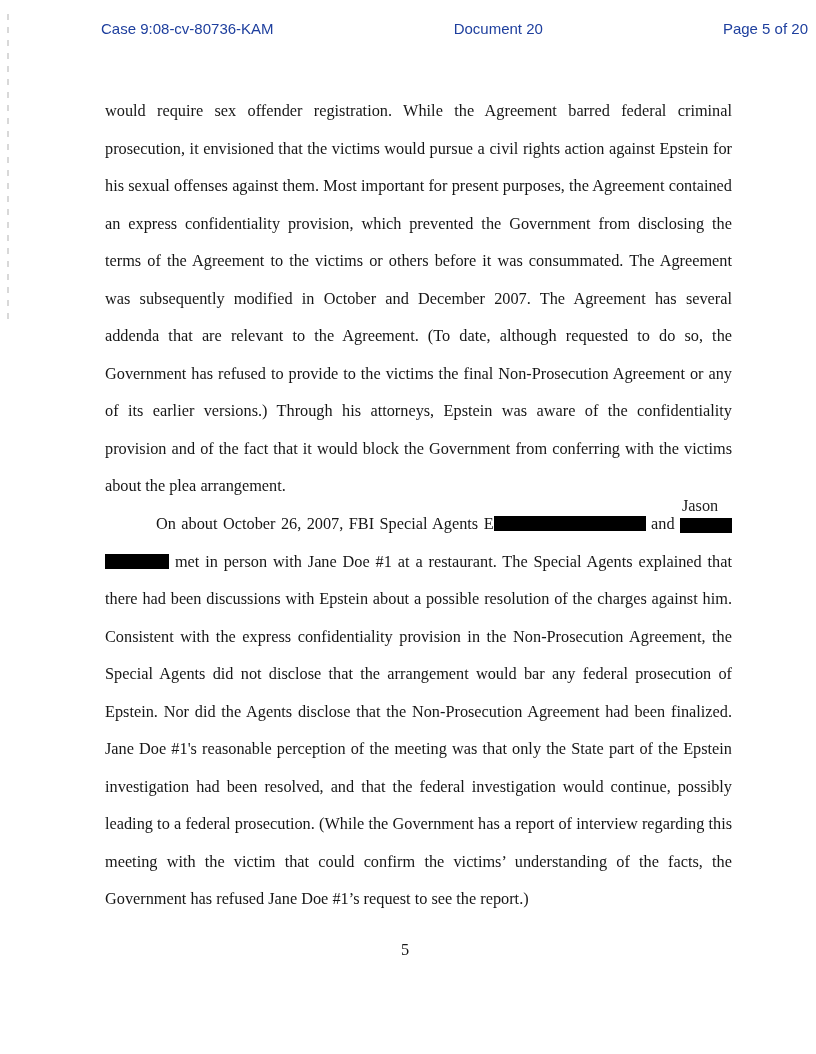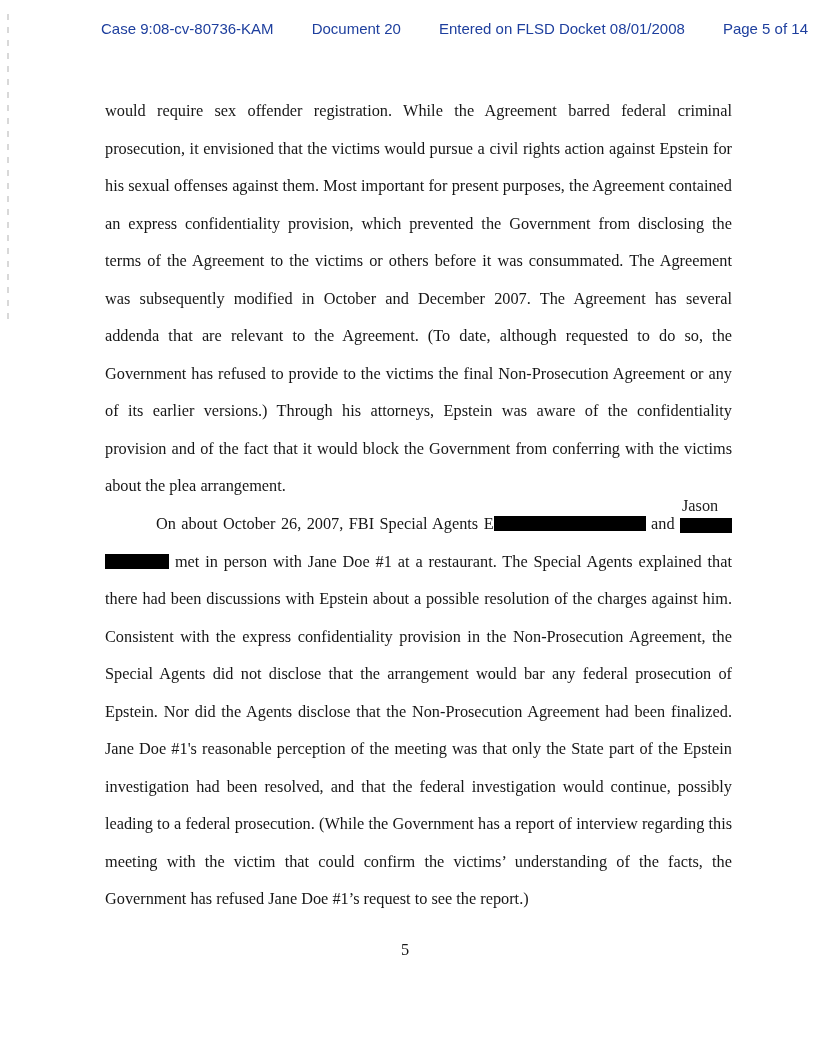--- a/index.html
+++ b/index.html
@@ -100,22 +100,21 @@
 </head>
 <body>
 
 <div class="page">
 
   <div class="scan-artifact"></div>
 
   <header class="docket-header">
     <span>Case 9:08-cv-80736-KAM</span>
     <span>Document 20</span>
-    <span>Entered on FLSD Docket 08/01/2008</span>
-    <span>Page 5 of 14</span>
+    <span>Page 5 of 20</span>
   </header>
 
   <main class="body-text">
     <p class="para">would require sex offender registration.  While the Agreement barred federal criminal prosecution, it envisioned that the victims would pursue a civil rights action against Epstein for his sexual offenses against them.  Most important for present purposes, the Agreement contained an express confidentiality provision, which prevented the Government from disclosing the terms of the Agreement to the victims or others before it was consummated.  The Agreement was subsequently modified in October and December 2007.  The Agreement has several addenda that are relevant to the Agreement.  (To date, although requested to do so, the Government has refused to provide to the victims the final Non-Prosecution Agreement or any of its earlier versions.)  Through his attorneys, Epstein was aware of the confidentiality provision and of the fact that it would block the Government from conferring with the victims about the plea arrangement.</p>
     <p class="para indent" id="para2"><span>On about October 26, 2007, FBI Special Agents E</span><span class="redaction" style="width: 152px;"></span><span> and </span><span class="redaction partial" style="width: 52px;"><span class="peek">Jason</span><i class="cover"></i></span><span> </span><span class="redaction" style="width: 64px;"></span><span> met in person with Jane Doe #1 at a restaurant.  The Special Agents explained that there had been discussions with Epstein about a possible resolution of the charges against him.  Consistent with the express confidentiality provision in the Non-Prosecution Agreement, the Special Agents did not disclose that the arrangement would bar any federal prosecution of Epstein.  Nor did the Agents disclose that the Non-Prosecution Agreement had been finalized.  Jane Doe #1's reasonable perception of the meeting was that only the State part of the Epstein investigation had been resolved, and that the federal investigation would continue, possibly leading to a federal prosecution.  (While the Government has a report of interview regarding this meeting with the victim that could confirm the victims’ understanding of the facts, the Government has refused Jane Doe #1’s request to see the report.)</span></p>
   </main>
 
   <footer class="page-footer">
     <span>5</span>
   </footer>

